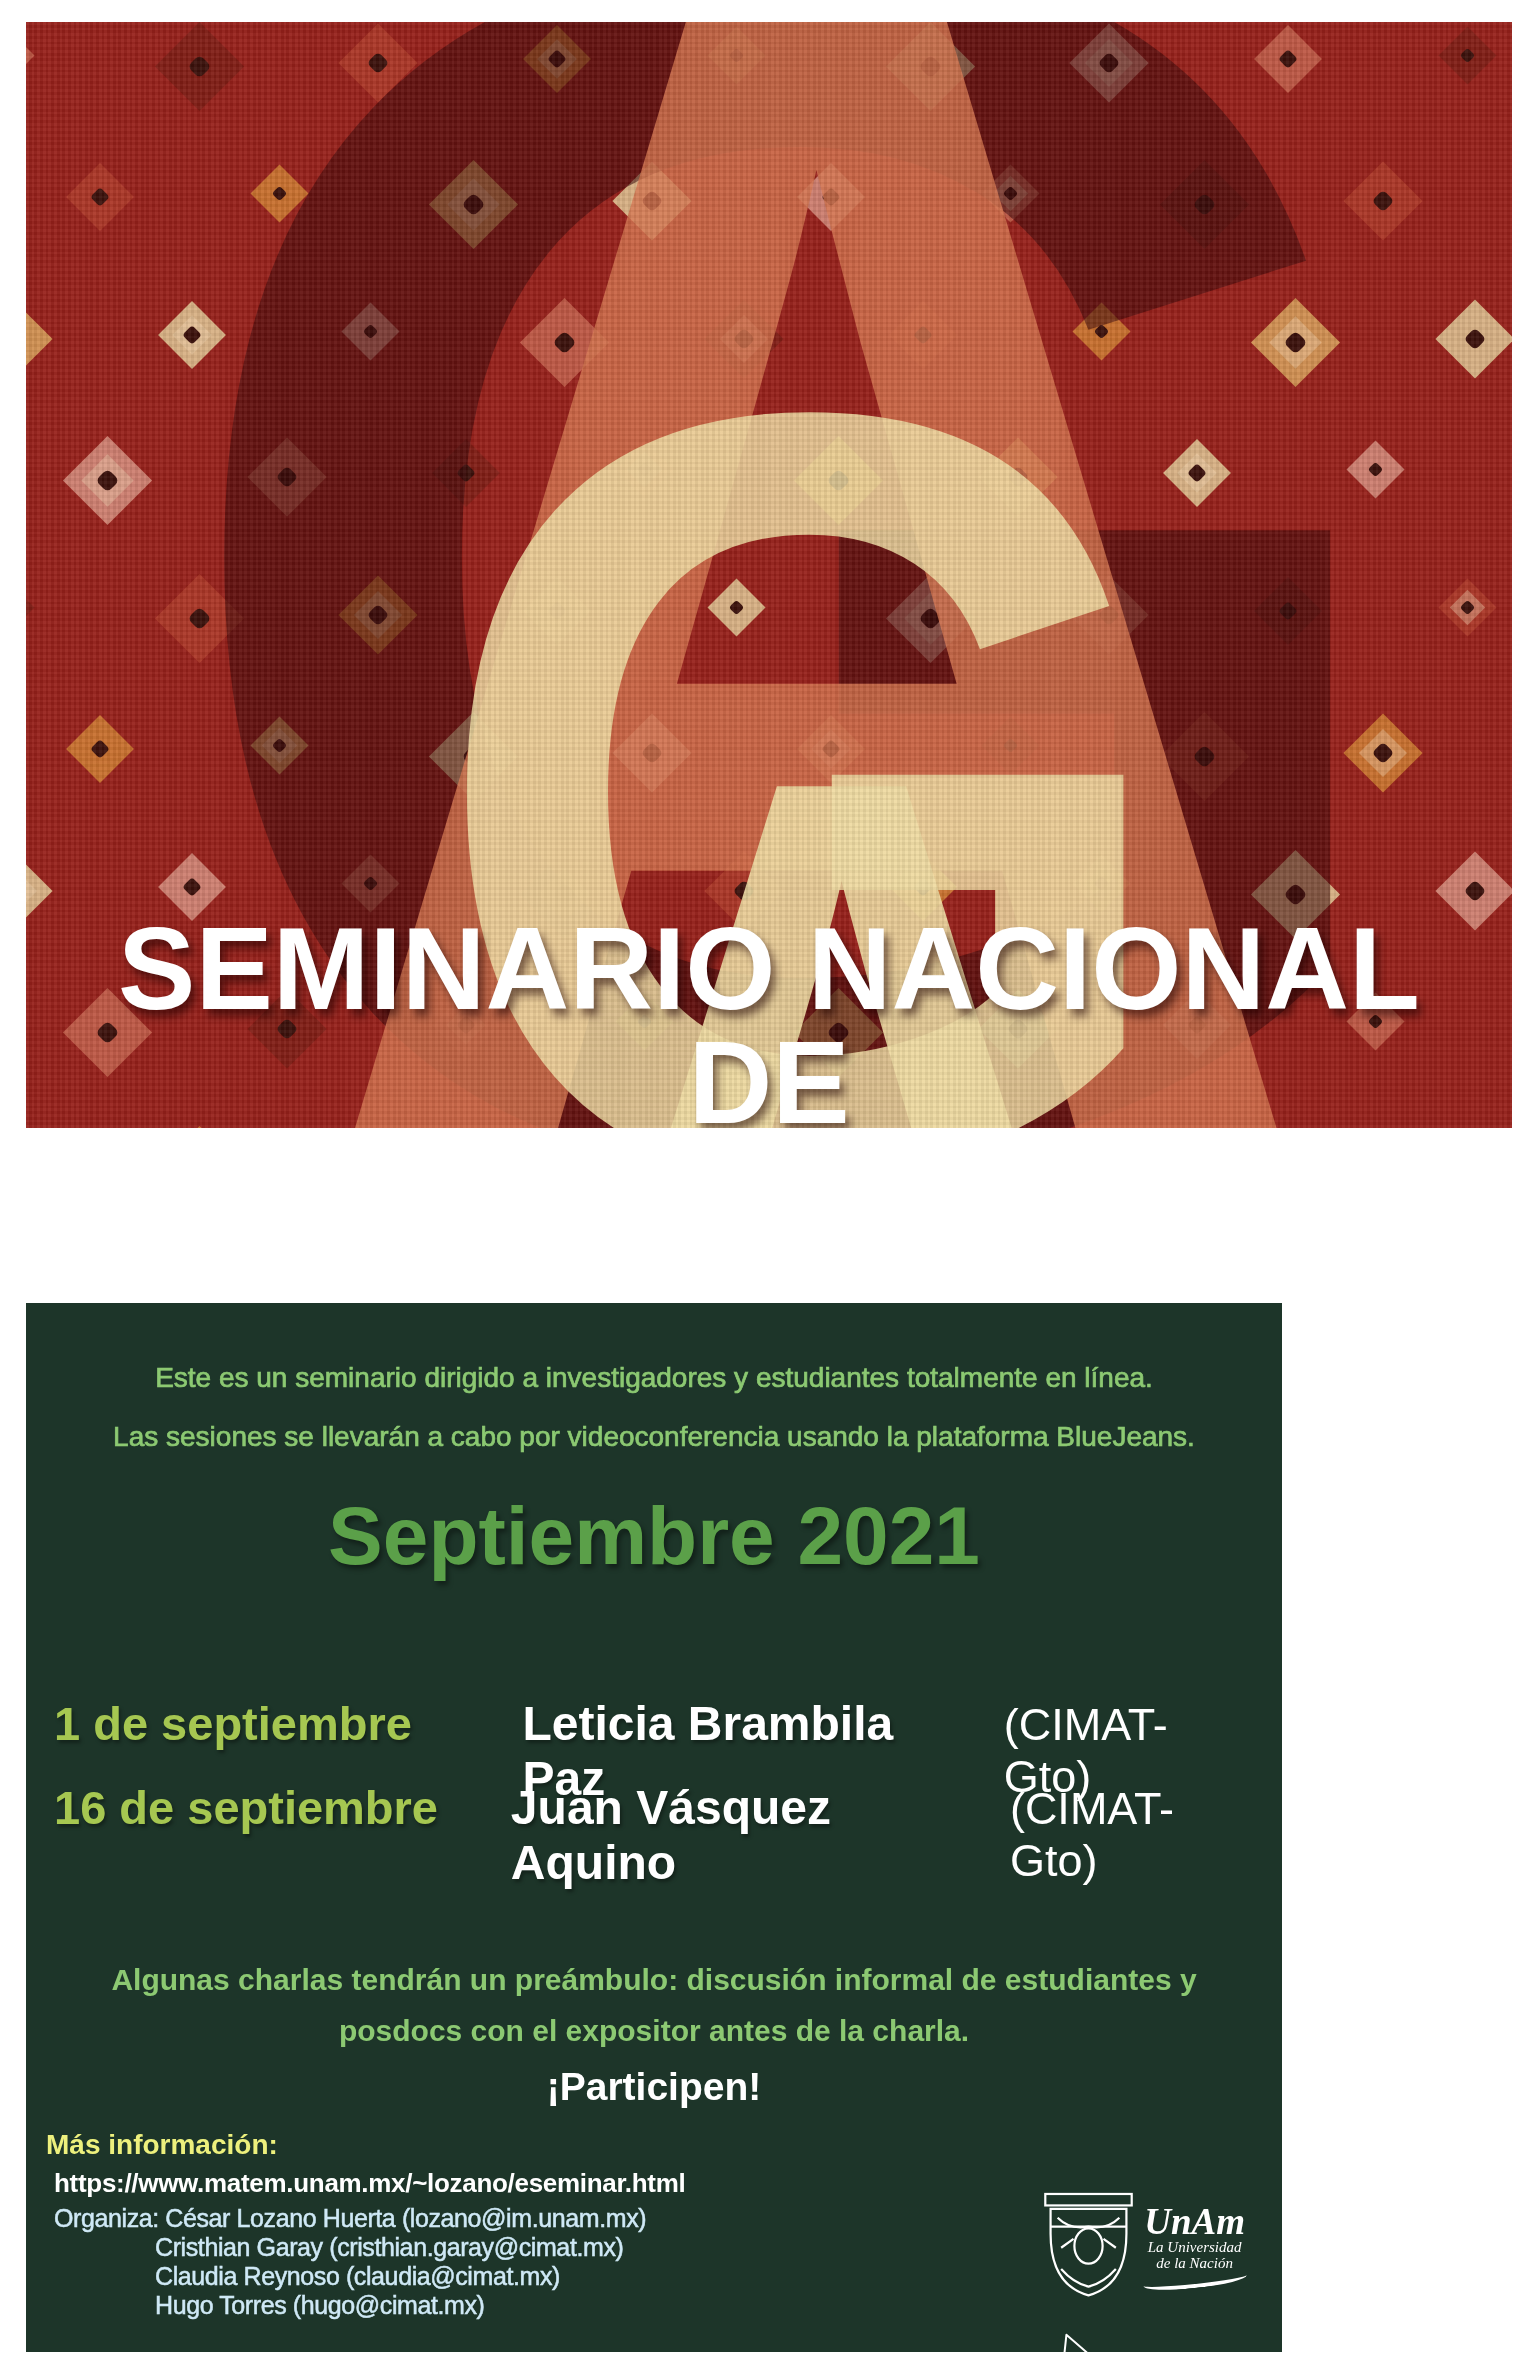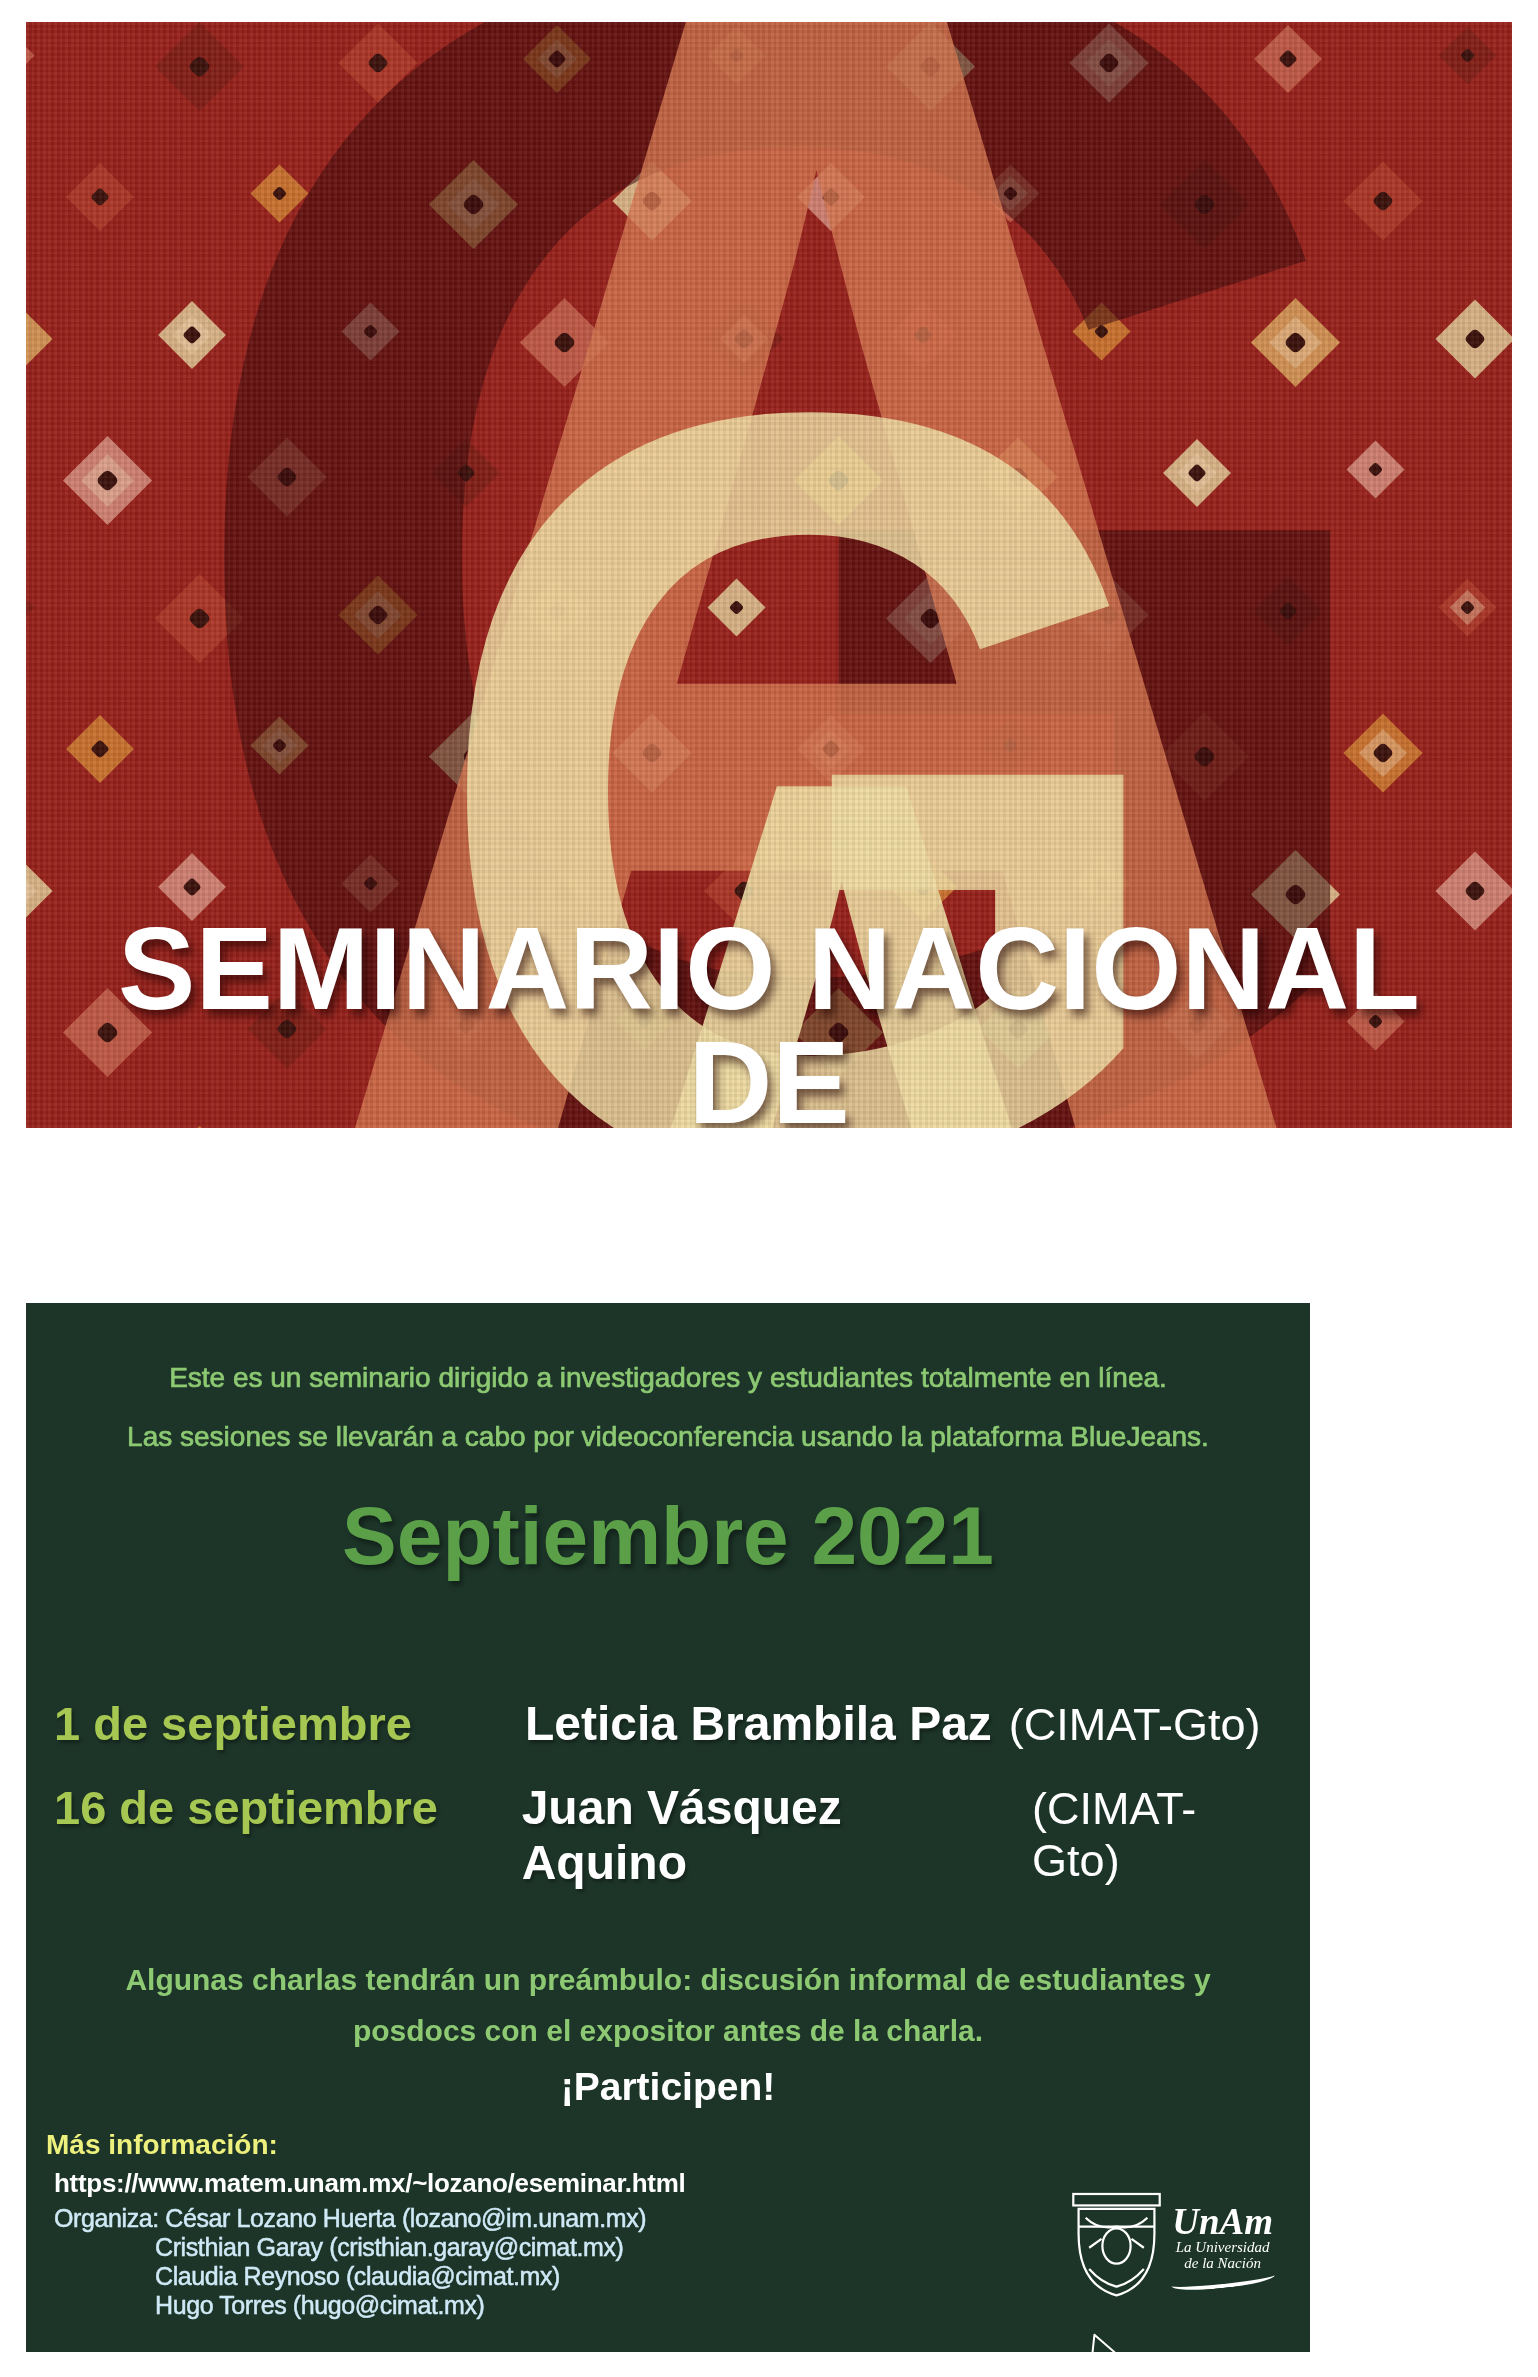--- a/index.html
+++ b/index.html
@@ -26,21 +26,21 @@
   .title{position:absolute;left:0;right:0;top:890px;z-index:10;text-align:center;
          color:#ffffff;font-weight:bold;font-size:116px;line-height:114px;letter-spacing:0;
          text-shadow:4.7px 6.5px 8.4px rgba(30,0,0,.55);}
   .band{position:absolute;left:0;right:0;top:1138px;height:95px;z-index:9;
         background:rgba(40,3,6,.80);}
   .subtitle{position:absolute;left:0;right:0;top:1145px;z-index:10;text-align:left;
         color:#74c3ee;font-weight:bold;font-style:italic;font-size:61px;line-height:86px;
         text-shadow:2.8px 3.7px 5.6px rgba(0,0,0,.45);}
 
   
-  .bdy{position:absolute;left:26px;top:1303px;width:1256px;height:1049px;background:#1d3529;padding-left:28px;}
+  .bdy{position:absolute;left:26px;top:1303px;width:1256px;height:1049px;background:#1d3529;}
   .intro{position:absolute;left:0;right:0;top:45px;text-align:center;color:#8cc972;
          font-size:28px;line-height:59px;-webkit-text-stroke:0.7px #8cc972;}
   .month{position:absolute;left:0;right:0;top:186px;text-align:center;color:#5ba049;
          font-weight:bold;font-size:82px;line-height:93px;text-shadow:2.8px 3.7px 5.6px rgba(0,0,0,.4);}
   .sched-row{position:absolute;left:28px;right:28px;display:flex;align-items:baseline;}
   .sched-row.r0{top:393px;}
   .sched-row.r1{top:477px;}
   .sched-date{width:471px;color:#a6c751;font-weight:bold;font-size:47px;
               text-shadow:1.9px 2.8px 3.7px rgba(0,0,0,.35);}
   .sched-name{color:#ffffff;font-weight:bold;font-size:48px;

